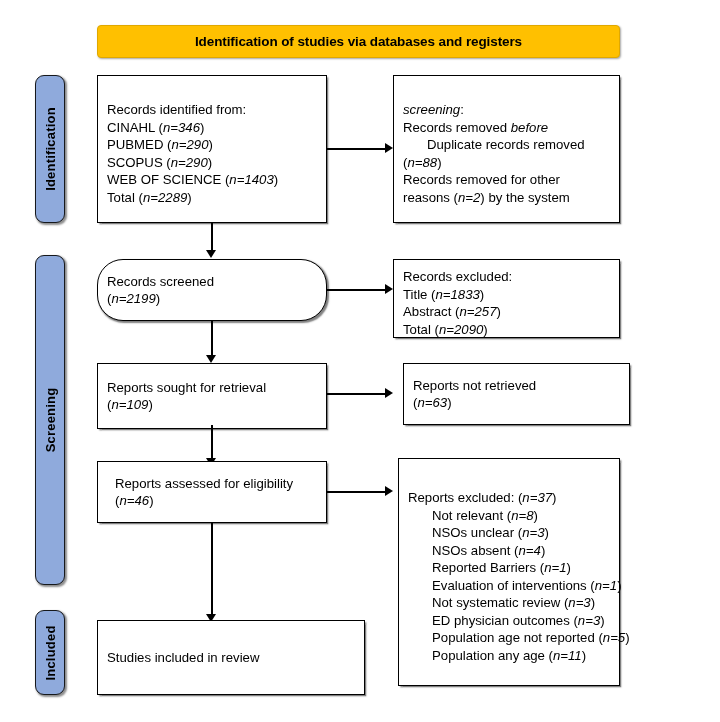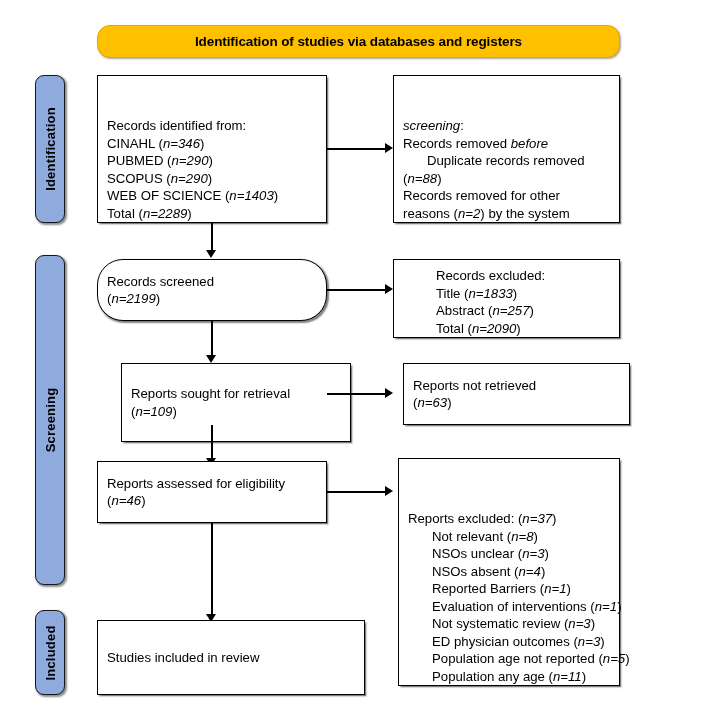--- a/index.html
+++ b/index.html
@@ -19,21 +19,21 @@
     background: #ffffff;
     overflow: hidden;
   }
 
   
   .banner {
     position: absolute;
     box-sizing: border-box;
     background: #FFC000;
     border: 1px solid #E0A800;
-    border-radius: 13px;
+    border-radius: 4px;
     display: flex;
     align-items: center;
     justify-content: center;
     font-weight: bold;
     font-size: 13.5px;
     letter-spacing: -0.1px;
     color: #000000;
     box-shadow: 1px 1px 2px rgba(0,0,0,0.35);
   }
 
@@ -66,21 +66,21 @@
     border: 1.7px solid #000000;
     box-shadow: 1.5px 1.5px 1.5px rgba(0,0,0,0.5);
     display: flex;
     align-items: center;
   }
   .box-body {
     padding: 0 9px;
     width: 100%;
   }
   .box.top-align {
-    align-items: flex-end;
+    align-items: center;
   }
   .box.top-align .box-body {
     padding-top: 9px;
   }
   .line {
     font-size: 13.2px;
     line-height: 17.5px;
     white-space: nowrap;
     color: #000000;
   }
@@ -159,56 +159,56 @@
   <div class="conn v-line" style="left:211px; top:223px; height:28px;"></div>
   <div class="arrow-down" style="left:206.2px; top:250px;"></div>
 
   <div class="box" style="left:97px; top:259px; width:230px; height:62px;border-radius:26px;">
     <div class="box-body">
         <div class="line">Records screened</div>
         <div class="line">(<span class="em">n=2199</span>)</div>
       </div>
   </div>
 
-  <div class="box top-align" style="left:393px; top:259px; width:227px; height:79px;padding-left:33px;">
+  <div class="box top-align" style="left:393px; top:259px; width:227px; height:79px;">
     <div class="box-body">
         <div class="line">Records excluded:</div>
         <div class="line">Title (<span class="em">n=1833</span>)</div>
         <div class="line">Abstract (<span class="em">n=257</span>)</div>
         <div class="line">Total (<span class="em">n=2090</span>)</div>
       </div>
   </div>
 
   <div class="conn h-line" style="left:327px; top:289px; width:58px;"></div>
   <div class="arrow-right" style="left:385px; top:284.2px;"></div>
 
   <div class="conn v-line" style="left:211px; top:321px; height:35px;"></div>
   <div class="arrow-down" style="left:206.2px; top:355px;"></div>
 
-  <div class="box" style="left:97px; top:363px; width:230px; height:79px;margin-left:24px;">
+  <div class="box" style="left:97px; top:363px; width:230px; height:66px;">
     <div class="box-body">
         <div class="line">Reports sought for retrieval</div>
         <div class="line">(<span class="em">n=109</span>)</div>
       </div>
   </div>
 
   <div class="box" style="left:403px; top:363px; width:227px; height:62px;">
     <div class="box-body">
         <div class="line">Reports not retrieved</div>
         <div class="line">(<span class="em">n=63</span>)</div>
       </div>
   </div>
 
   <div class="conn h-line" style="left:327px; top:393px; width:58px;"></div>
   <div class="arrow-right" style="left:385px; top:388.2px;"></div>
 
   <div class="conn v-line" style="left:211px; top:425px; height:34px;"></div>
   <div class="arrow-down" style="left:206.2px; top:458px;"></div>
 
-  <div class="box" style="left:97px; top:461px; width:230px; height:62px;">
+  <div class="box" style="left:97px; top:461px; width:230px; height:62px;padding-left:8px;">
     <div class="box-body">
         <div class="line">Reports assessed for eligibility</div>
         <div class="line">(<span class="em">n=46</span>)</div>
       </div>
   </div>
 
   <div class="box top-align" style="left:398px; top:458px; width:222px; height:228px;">
     <div class="box-body">
         <div class="line">Reports excluded: (<span class="em">n=37</span>)</div>
         <div class="line indent">Not relevant (<span class="em">n=8</span>)</div>

